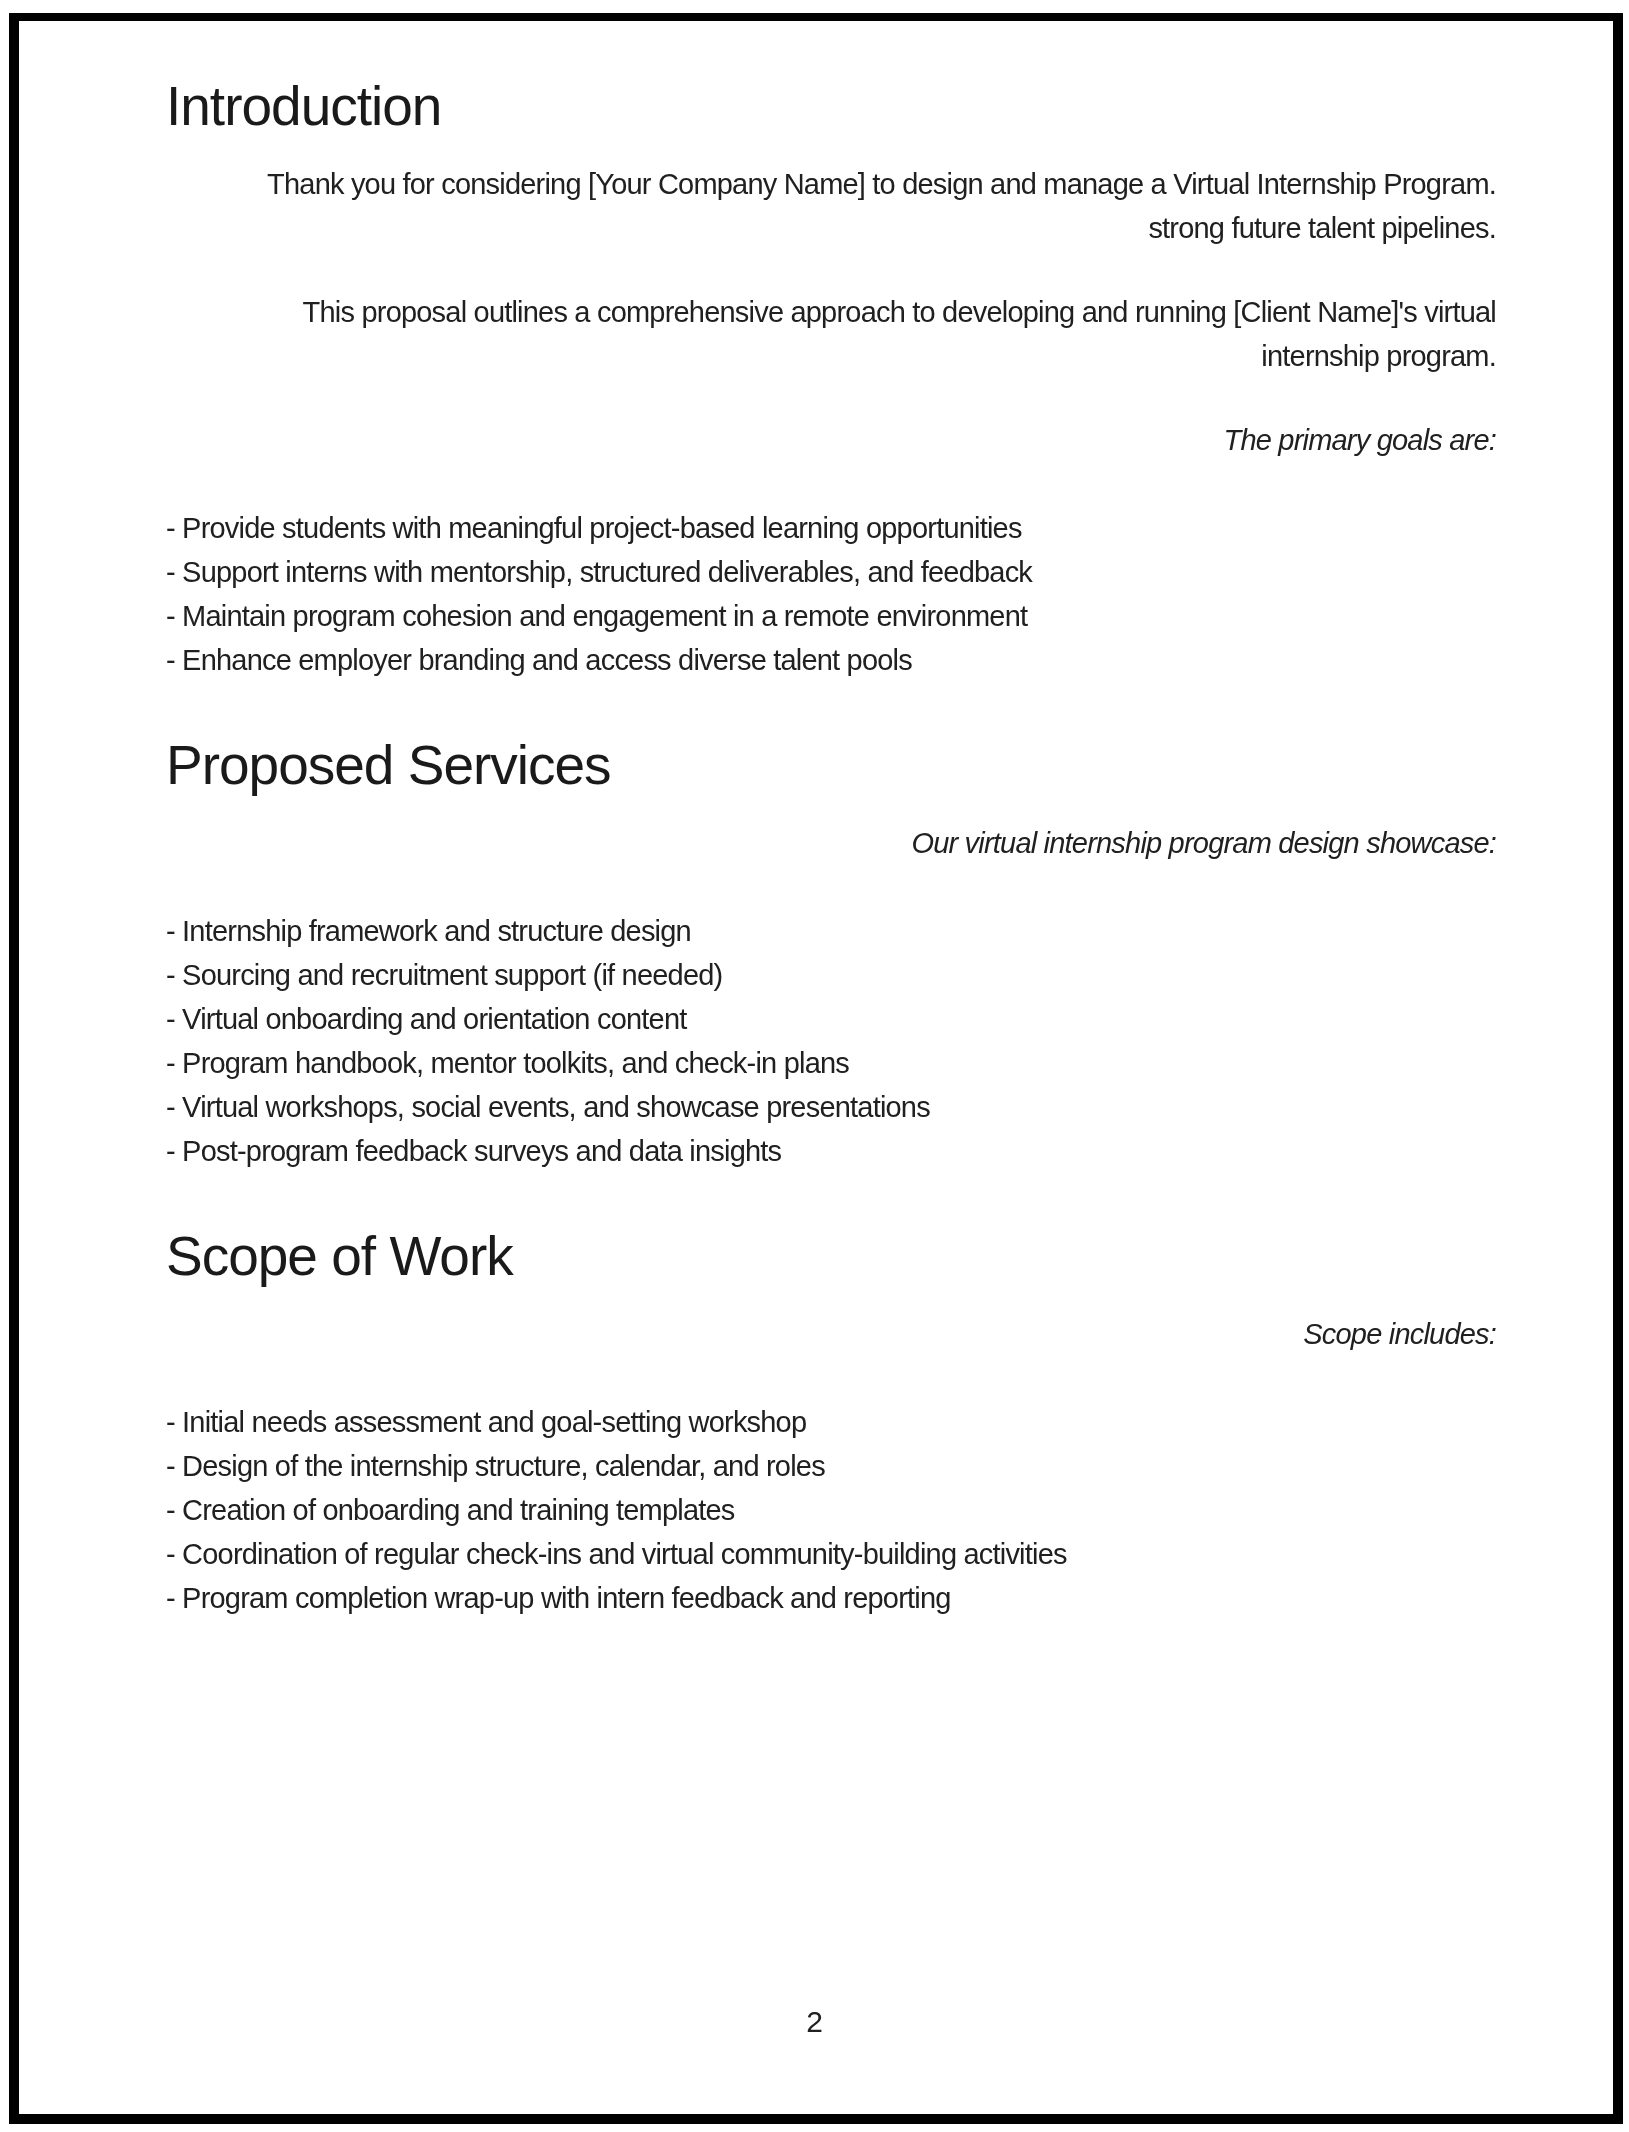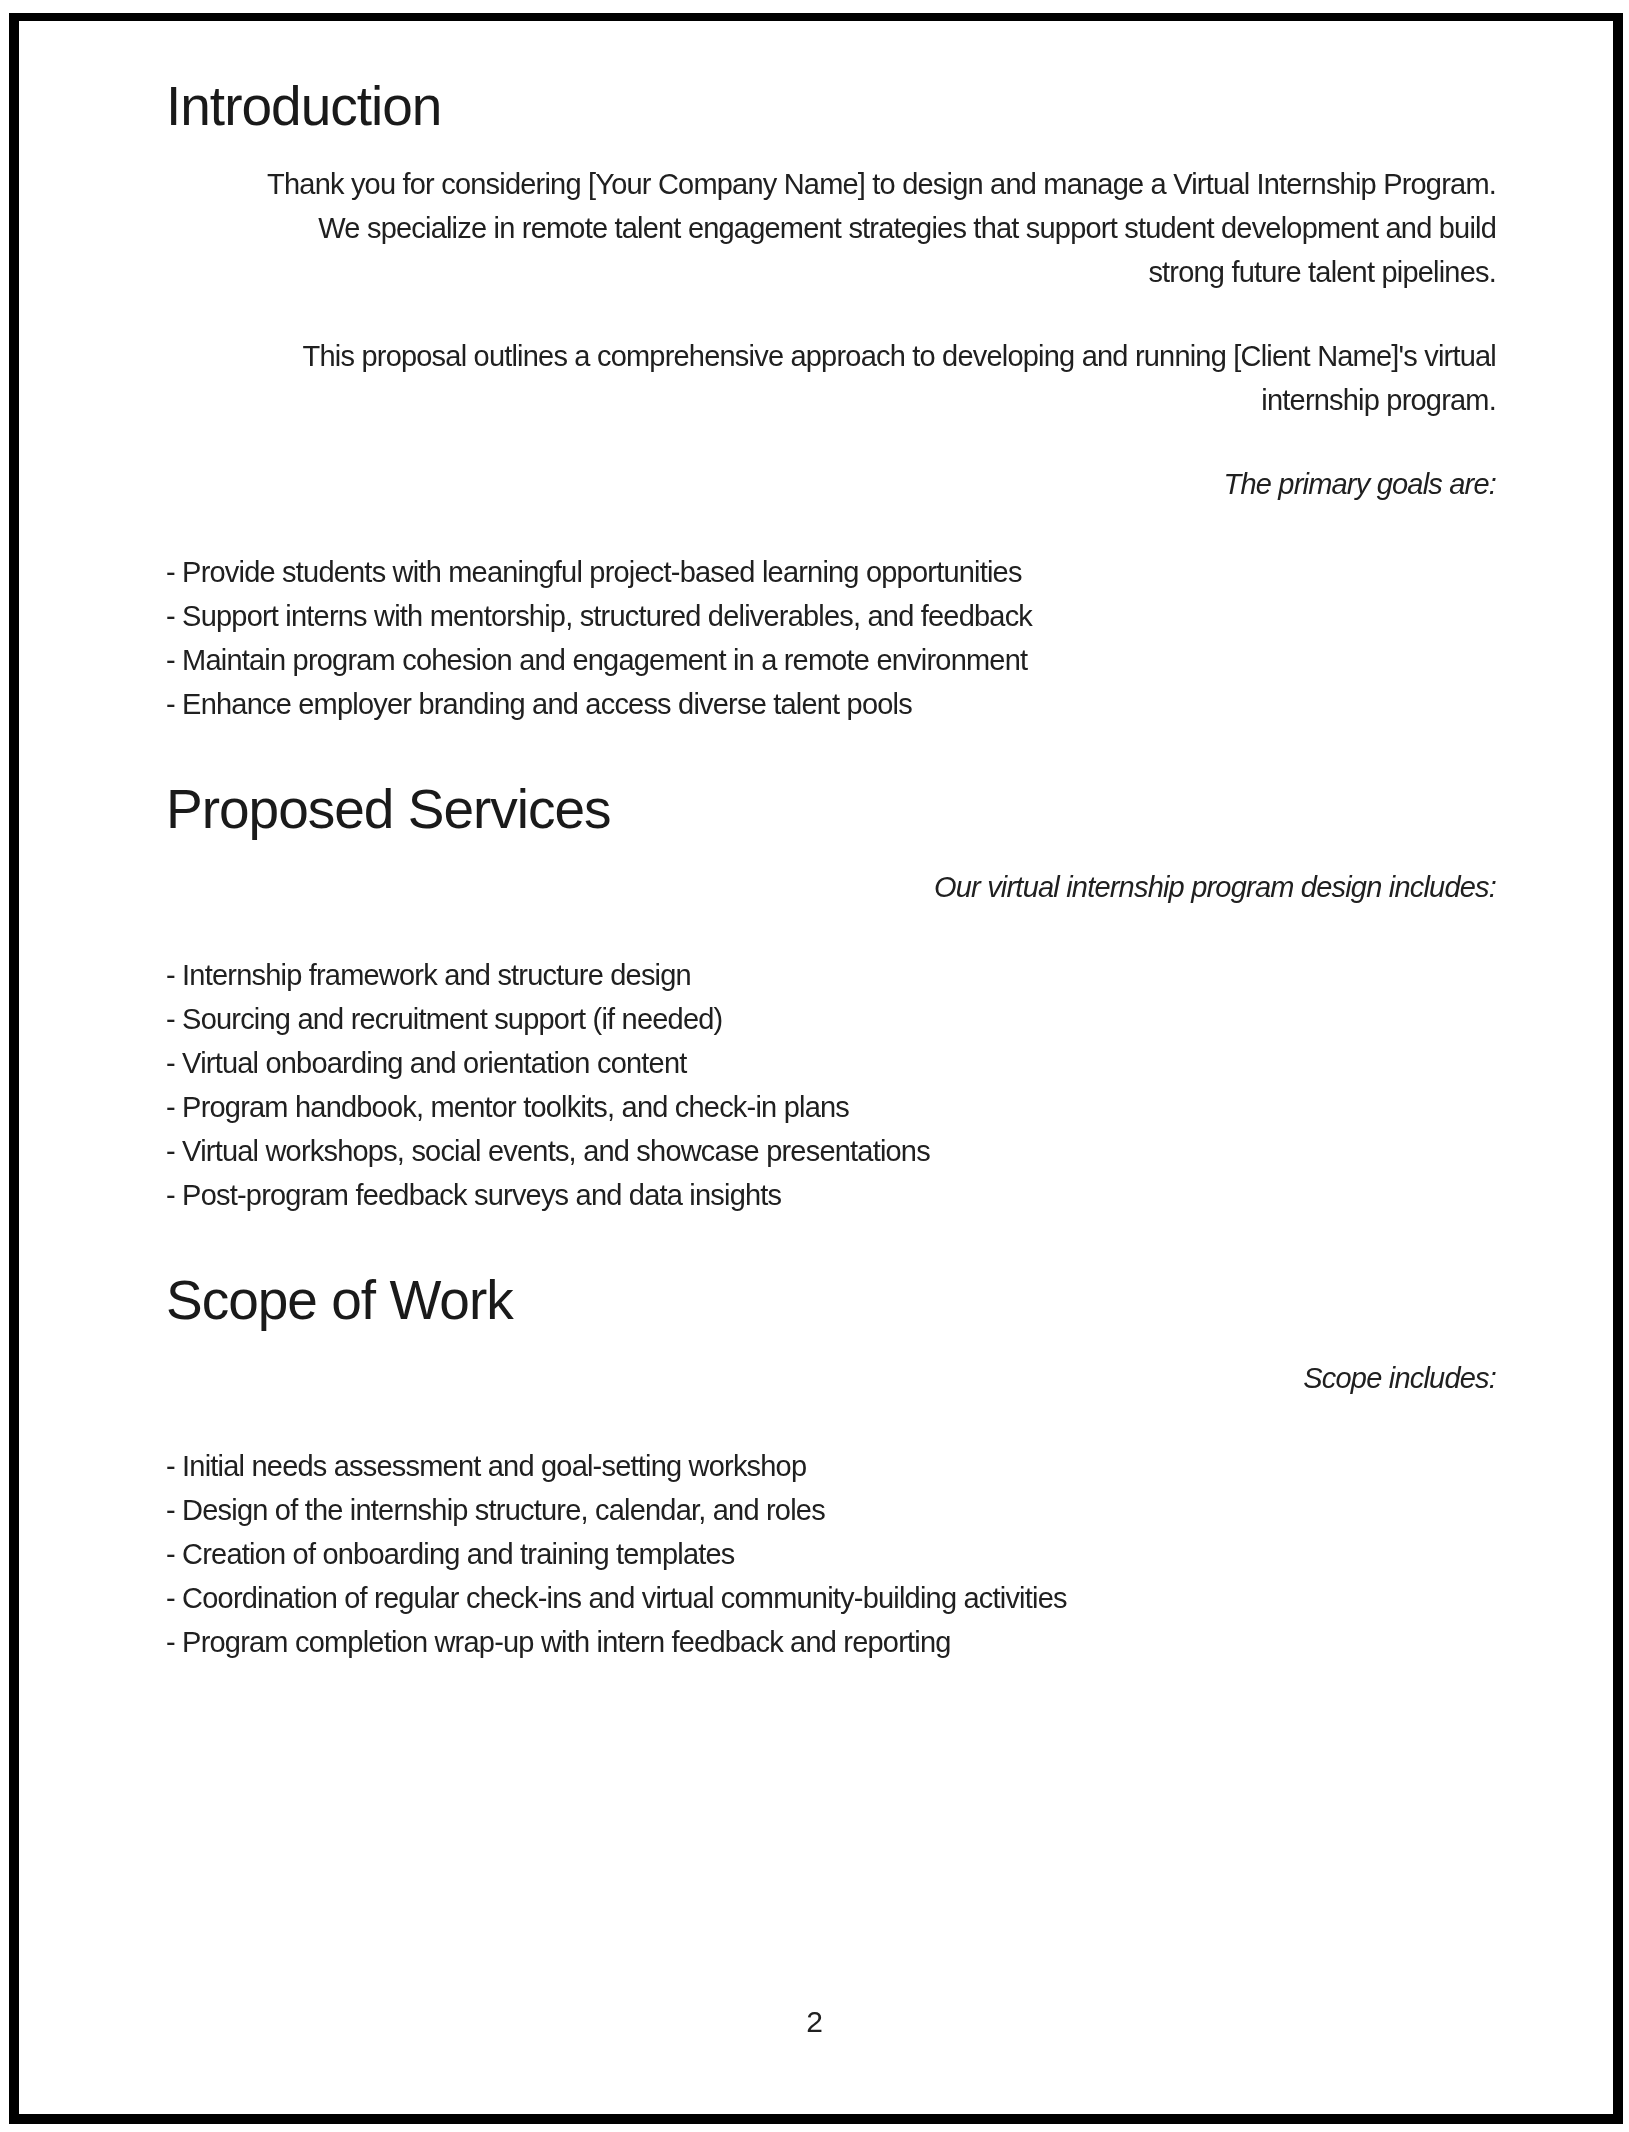--- a/index.html
+++ b/index.html
@@ -77,21 +77,20 @@
 <body>
 
 <div class="page-frame"></div>
 
 <div class="content">
 
   <div class="section">
     <div class="section-heading">Introduction</div>
     <div class="para">
       <div class="line">Thank you for considering [Your Company Name] to design and manage a Virtual Internship Program.</div>
-      <div class="line">We specialize in remote talent engagement strategies that support student development and build</div>
       <div class="line">strong future talent pipelines.</div>
     </div>
     <div class="para">
       <div class="line">This proposal outlines a comprehensive approach to developing and running [Client Name]'s virtual</div>
       <div class="line">internship program.</div>
     </div>
   </div>
 
   <div class="section">
     <div class="para before-bullets">
@@ -101,21 +100,21 @@
       <div class="line">- Provide students with meaningful project-based learning opportunities</div>
       <div class="line">- Support interns with mentorship, structured deliverables, and feedback</div>
       <div class="line">- Maintain program cohesion and engagement in a remote environment</div>
       <div class="line">- Enhance employer branding and access diverse talent pools</div>
     </div>
   </div>
 
   <div class="section">
     <div class="section-heading">Proposed Services</div>
     <div class="para before-bullets">
-      <div class="line">Our virtual internship program design includes:</div>
+      <div class="line">Our virtual internship program design showcase:</div>
     </div>
     <div class="bullets">
       <div class="line">- Internship framework and structure design</div>
       <div class="line">- Sourcing and recruitment support (if needed)</div>
       <div class="line">- Virtual onboarding and orientation content</div>
       <div class="line">- Program handbook, mentor toolkits, and check-in plans</div>
       <div class="line">- Virtual workshops, social events, and showcase presentations</div>
       <div class="line">- Post-program feedback surveys and data insights</div>
     </div>
   </div>

